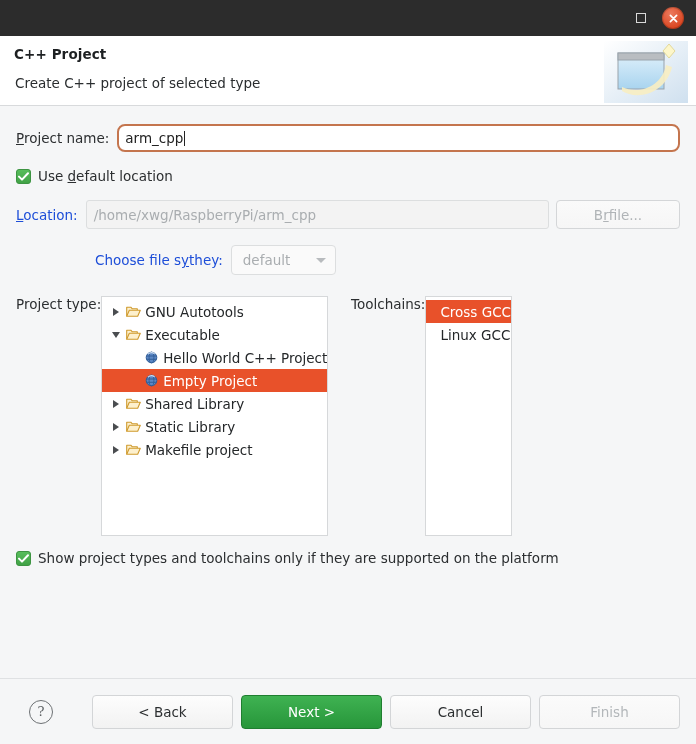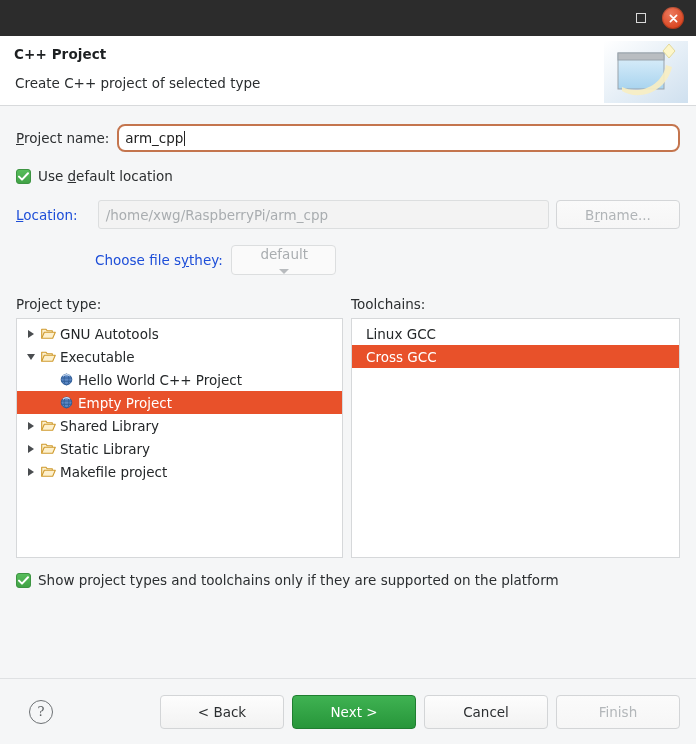--- a/index.html
+++ b/index.html
@@ -159,21 +159,21 @@
   }
   .chk svg { display: block; }
 
   .row-loc {
     display: flex;
     align-items: center;
     margin-top: 16px;
   }
   .loc-input {
     flex: 1 1 auto;
-    margin-left: 20px;
+    margin-left: 8px;
     height: 29px;
     background: #f3f3f3;
     border: 1px solid #dcdedf;
     border-radius: 3px;
     box-sizing: border-box;
     display: flex;
     align-items: center;
     padding: 0 7px;
     font-size: 13.5px;
     color: #a9adb0;
@@ -209,36 +209,35 @@
     border: 1px solid #dcdedf;
     border-radius: 4px;
     background: #fafafa;
     box-sizing: border-box;
     display: flex;
     align-items: center;
     justify-content: space-between;
     padding: 0 9px 0 11px;
     font-size: 13.5px;
     color: #a9adb0;
-    flex-direction: column;
   }
   .tri-down {
     width: 0; height: 0;
     border-left: 5px solid transparent;
     border-right: 5px solid transparent;
     border-top: 5px solid #b8bbbe;
   }
 
   
   .cols {
     display: flex;
     margin-top: 21px;
     gap: 8px;
   }
-  .col { display: flex; flex-direction: column; }
+  .col { display: flex; flex-direction: row; }
   .col.left  { width: 328px; }
   .col.right { width: 330px; }
   .col-label {
     font-size: 13.5px;
     color: #2b2e30;
     margin-bottom: 6px;
   }
   .listbox {
     background: #ffffff;
     border: 1px solid #d6d8da;
@@ -335,21 +334,21 @@
     margin-left: 13px;
     font-family: "DejaVu Serif", serif;
   }
   .fbtns {
     margin-left: auto;
     display: flex;
     align-items: center;
     gap: 8px;
   }
   .fbtn {
-    width: 124px;
+    width: 141px;
     height: 34px;
     border-radius: 4px;
     border: 1px solid #d3d5d7;
     background-image: linear-gradient(#fdfdfd, #f2f2f2);
     display: flex;
     align-items: center;
     justify-content: center;
     font-size: 13.5px;
     color: #2b2e30;
     box-sizing: border-box;
@@ -425,21 +424,21 @@
       </span>
       <span class="lbl"><span>Use </span><span class="u">d</span><span>efault location</span></span>
     </div>
 
     <div class="row-loc">
       <span class="lbl disabled"><span class="u">L</span><span>ocation:</span></span>
       <div class="loc-input">
         <span>/home/xwg/RaspberryPi/arm_cpp</span>
       </div>
       <div class="btn btn-browse disabled">
-        <span><span>B</span><span class="u">r</span><span>name...</span></span>
+        <span><span>B</span><span class="u">r</span><span>file...</span></span>
       </div>
     </div>
 
     <div class="row-fs">
       <span class="lbl disabled"><span>Choose file s</span><span class="u">y</span><span>they:</span></span>
       <div class="combo">
         <span>default</span>
         <span class="tri-down"></span>
       </div>
     </div>
@@ -534,25 +533,25 @@
                 </svg>
               </span>
               <span>Makefile project</span>
             </div>
           </div>
       </div>
 
       <div class="col right">
         <div class="col-label">Toolchains:</div>
         <div class="listbox" id="toolchain-list">
+            <div class="list-row selected">
+              <span>Cross GCC</span>
+            </div>
             <div class="list-row">
               <span>Linux GCC</span>
-            </div>
-            <div class="list-row selected">
-              <span>Cross GCC</span>
             </div>
           </div>
       </div>
 
     </div>
 
     <div class="row-show">
       <span class="chk">
         <svg width="11" height="9" viewBox="0 0 11 9">
             <path d="M1 4.6 L4 7.6 L10 1.2" stroke="#ffffff" stroke-width="2" fill="none" stroke-linecap="round" stroke-linejoin="round"></path>

